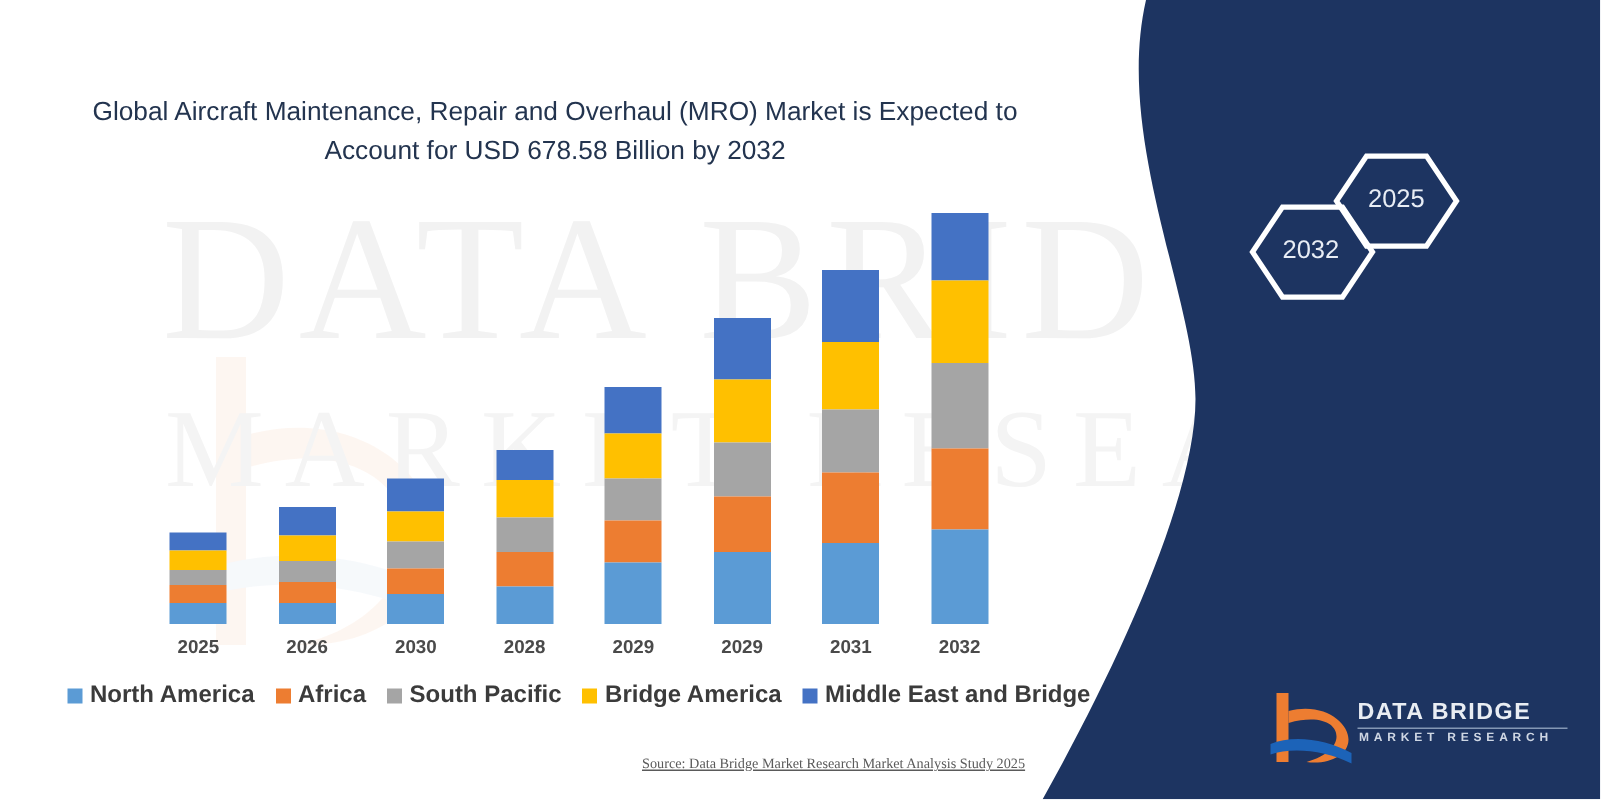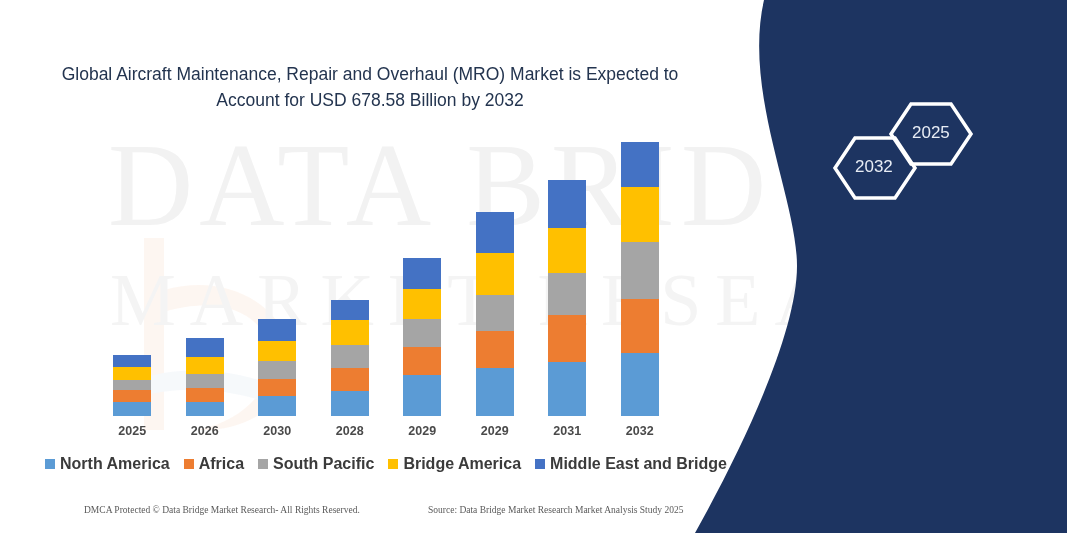--- a/index.html
+++ b/index.html
@@ -72,21 +72,21 @@
   .lg-item{display:flex;align-items:center;gap:5px;white-space:nowrap;}
   .lg-sw{width:10px;height:10px;display:inline-block;}
   .lg-tx{font-size:16px;font-weight:bold;color:#3b3b3b;}
 
   
   .footer{
     position:absolute;left:0;top:505px;width:700px;height:22px;
     font-family:"Liberation Serif", serif;
   }
   .foot-l{position:absolute;left:84px;top:0;font-size:9.5px;color:#5a5a5a;white-space:nowrap;}
-  .foot-r{position:absolute;left:428px;top:0;font-size:9.5px;color:#5a5a5a;white-space:nowrap;}
+  .foot-r{position:absolute;left:428px;top:0;font-size:9.5px;color:#5a5a5a;white-space:nowrap;text-decoration:underline;}
 
   
   .panel-title{
     position:absolute;right:22px;top:14px;width:320px;
     text-align:center;color:#ffffff;font-size:17px;line-height:1.55;
   }
   .hexwrap{position:absolute;right:44px;top:96px;width:200px;height:110px;}
   .hex-label{
     position:absolute;color:#e8edf5;font-size:17px;
   }
@@ -213,35 +213,44 @@
         <span class="lg-sw" style="background: rgb(255, 192, 0);"></span>
         <span class="lg-tx">Bridge America</span>
       </div>
       <div class="lg-item">
         <span class="lg-sw" style="background: rgb(68, 114, 196);"></span>
         <span class="lg-tx">Middle East and Bridge</span>
       </div>
     </div>
 
   <div class="footer">
-    <div class="foot-l">DMCA Protected © Data Bridge Market Research- All Rights Reserved.</div>
     <div class="foot-r">Source: Data Bridge Market Research  Market Analysis Study 2025</div>
   </div>
 
   <div class="navy-panel">
     <svg width="420" height="533" viewBox="0 0 420 533">
       <path d="M117 0 L420 0 L420 533 L48 533 C100 440 150 330 150 266 C150 200 96 92 117 0 Z" fill="#1d3461"></path>
     </svg>
 
 
     <div class="hexwrap">
       <svg width="200" height="110" viewBox="0 0 200 110">
         <polygon points="88,8 128,8 148,38 128,68 88,68 68,38" fill="none" stroke="#ffffff" stroke-width="3.5"></polygon>
         <polygon points="32,42 72,42 92,72 72,102 32,102 12,72" fill="none" stroke="#ffffff" stroke-width="3.5"></polygon>
       </svg>
       <div class="hex-label" style="left:89px;top:27px;">2025</div>
       <div class="hex-label" style="left:32px;top:61px;">2032</div>
     </div>
 
 
+    <div class="brand">
+      <svg width="58" height="52" viewBox="0 0 58 52" style="position:absolute;left:2px;top:2px;">
+        <path d="M6 2 L14 2 L14 48 L6 48 Z" fill="#ed7d31"></path>
+        <path d="M14 14 C38 8 54 22 54 33 C54 44 40 50 26 48 C40 44 46 37 46 31 C46 23 36 16 14 22 Z" fill="#ed7d31"></path>
+        <path d="M2 36 C16 30 38 32 56 42 L56 49 C38 40 16 38 2 43 Z" fill="#1c63b8"></path>
+      </svg>
+      <div class="brand-txt1">DATA BRIDGE</div>
+      <div class="brand-rule"></div>
+      <div class="brand-txt2">MARKET RESEARCH</div>
+    </div>
   </div>
 
 </div>
 
 </body></html>

